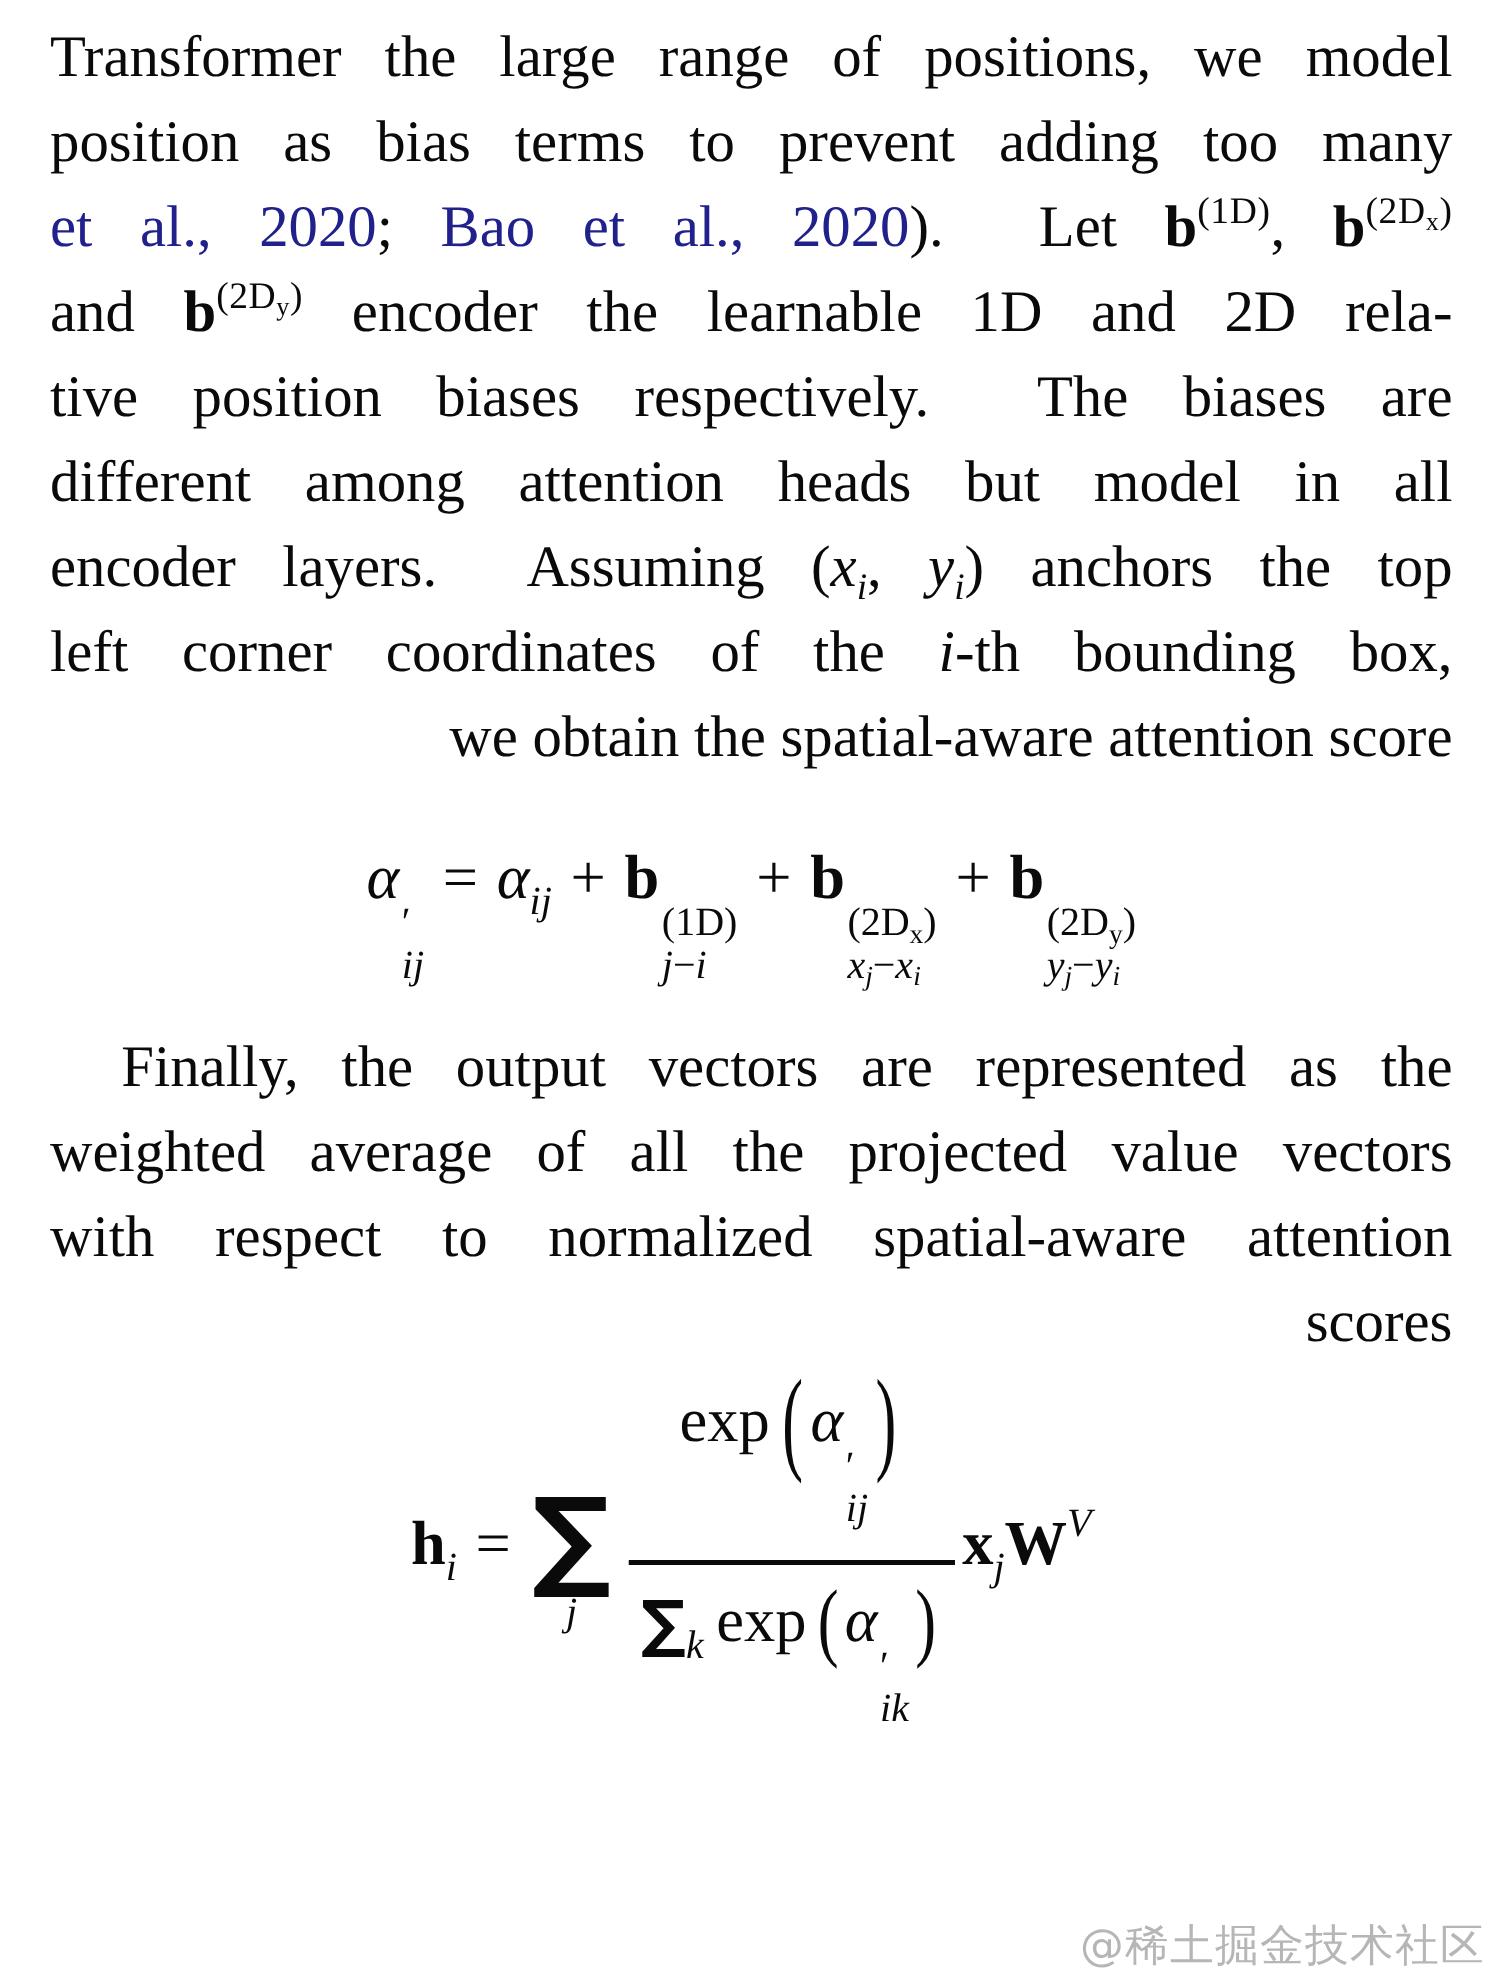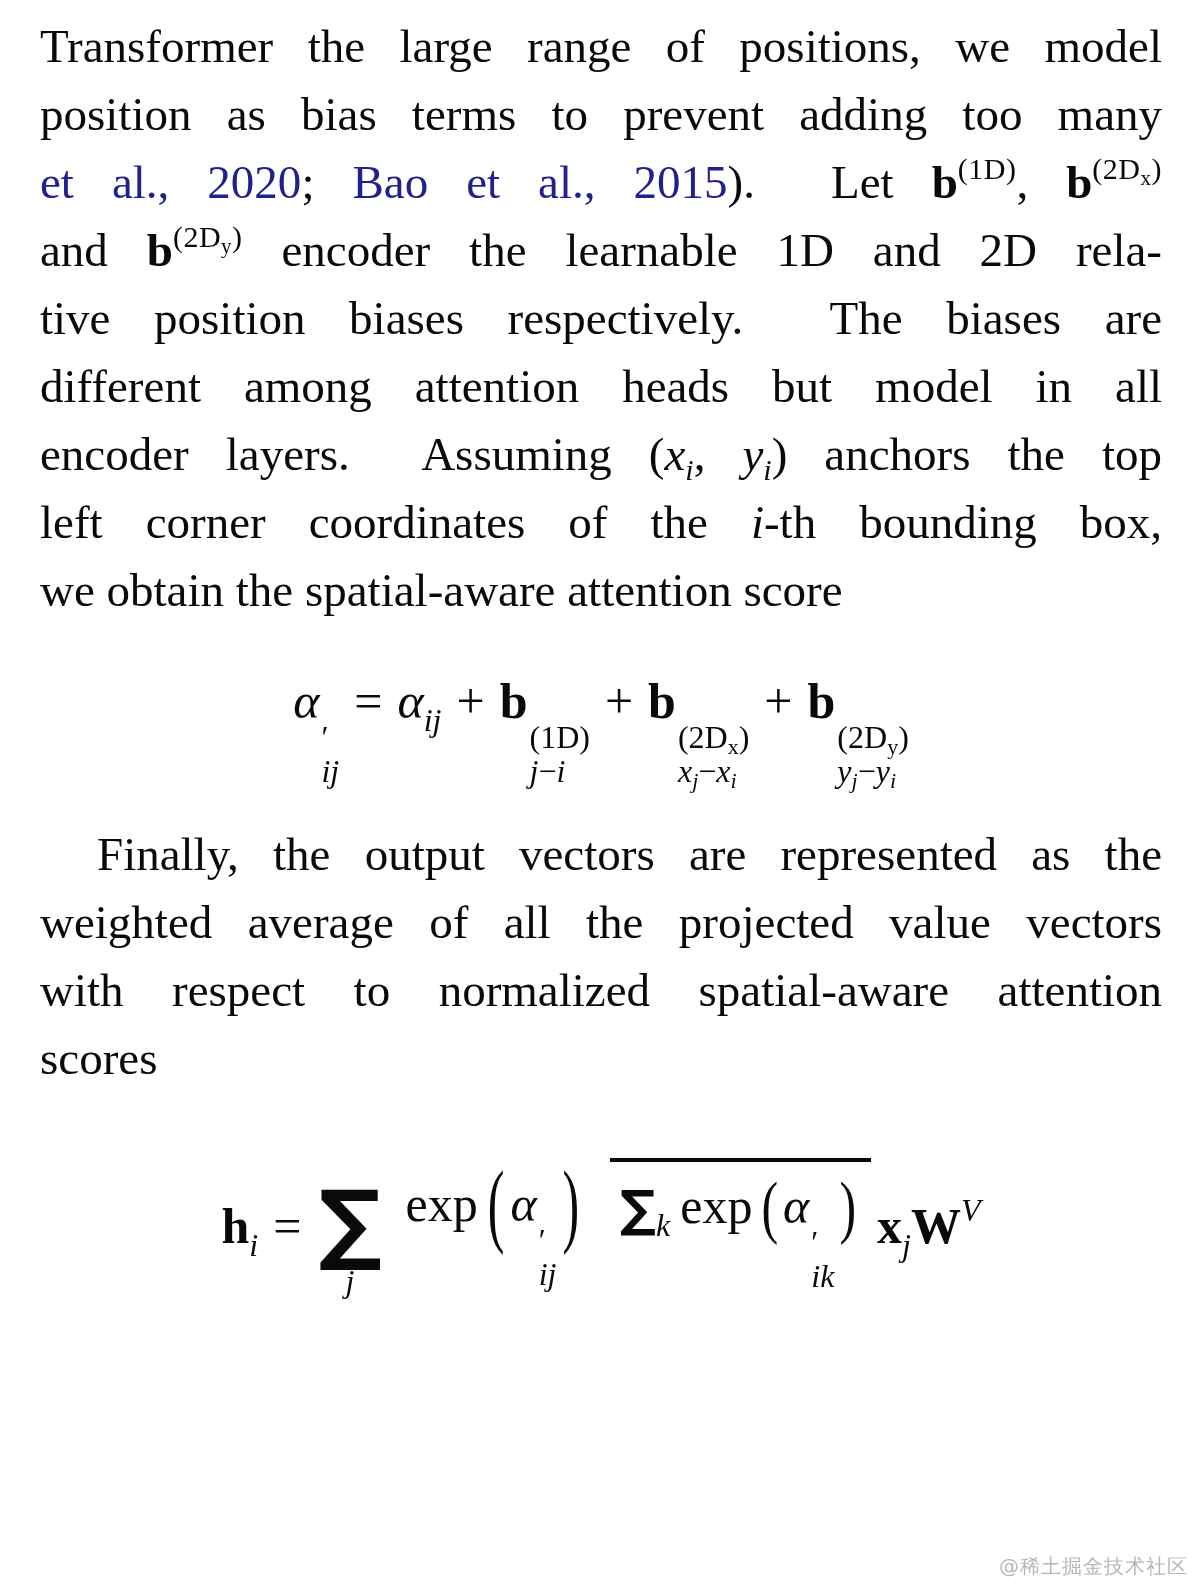--- a/index.html
+++ b/index.html
@@ -27,20 +27,21 @@
   
   .jline {
     height: 68px;
     white-space: nowrap;
     text-align: justify;
     text-align-last: justify;
   }
   .pline {  
     height: 68px;
     white-space: nowrap;
+    text-align: right;
   }
   .indent { padding-left: 57px; }
   a.cite { color: var(--link); text-decoration: none; cursor: pointer; }
   i { font-style: italic; }
   b, .mb { font-weight: bold; font-style: normal; }
   .gk { font-style: italic; }
 
   
   .tsup { font-size: 30px; line-height: 0; position: relative; top: -19px; letter-spacing: 0.5px; }
   .tsub { font-size: 30px; line-height: 0; position: relative; top: 10px; }
@@ -59,49 +60,49 @@
     vertical-align: -30px; font-size: 32px; line-height: 34px; margin-left: 2px;
   }
   .srow { display: block; height: 34px; white-space: nowrap; }
   .ssub { font-size: 22px; line-height: 0; position: relative; top: 6px; }
   .sumwrap { display: inline-flex; flex-direction: column; align-items: center;
     vertical-align: middle; position: relative; top: 8px; margin: 0 8px 0 2px; }
   .sumglyph { font-family: "DejaVu Sans", "Liberation Sans", sans-serif; font-weight: bold; }
   .sumglyph.big { font-size: 88px; line-height: 82px; }
   .sumglyph.small { font-size: 50px; line-height: 0; position: relative; top: 3px; font-weight: bold; }
   .sumunder { font-size: 32px; line-height: 34px; font-style: italic; }
-  .frac { display: inline-flex; flex-direction: row; vertical-align: middle;
+  .frac { display: inline-flex; flex-direction: column; vertical-align: middle;
     position: relative; top: -2px; margin: 0 6px; gap: 15px; }
   .num, .den { display: block; text-align: center; white-space: nowrap; line-height: 64px; }
   .num { padding: 14px 10px 10px; }
   .den { border-top: 4px solid var(--fg); padding: 12px 10px 2px; }
   .tallp  { display: inline-block; transform: scaleY(1.85); margin: 0 6px; }
   .tallp2 { display: inline-block; transform: scaleY(1.4); margin: 0 5px; }
   .rm { margin-right: 4px; }
 
   .watermark {
     position: absolute;
     right: 12px; bottom: 4px;
-    font-size: 20px;
+    font-size: 35px;
     color: var(--wm);
     font-family: "DejaVu Sans", "Liberation Sans", sans-serif;
     letter-spacing: 1px;
     margin-top: 24px;
   }
 </style>
 </head>
 <body>
 
 <div class="textcol">
 
   <div class="jline"><span>Transformer the large range of positions, we model</span></div>
   <div class="jline"><span>position as bias terms to prevent adding too many</span></div>
 
 
-  <div class="jline"><a class="cite">et al., 2020</a><span>; </span><a class="cite">Bao et al., 2015</a><span>).&nbsp; Let </span><span><b>b</b><span class="tsup">(1D)</span></span><span>, </span><span><b>b</b><span class="tsup"><span>(2D</span><span class="tsx">x</span><span>)</span></span></span></div>
+  <div class="jline"><a class="cite">et al., 2020</a><span>; </span><a class="cite">Bao et al., 2020</a><span>).&nbsp; Let </span><span><b>b</b><span class="tsup">(1D)</span></span><span>, </span><span><b>b</b><span class="tsup"><span>(2D</span><span class="tsx">x</span><span>)</span></span></span></div>
 
   <div class="jline"><span>and </span><span><b>b</b><span class="tsup"><span>(2D</span><span class="tsx">y</span><span>)</span></span></span><span> encoder the learnable 1D and 2D rela-</span></div>
 
   <div class="jline"><span>tive position biases respectively.&nbsp; The biases are</span></div>
   <div class="jline"><span>different among attention heads but model in all</span></div>
 
   <div class="jline"><span>encoder layers.&nbsp; Assuming </span><span><span>(</span><i>x</i><span class="tsub"><i>i</i></span><span>, </span><i>y</i><span class="tsub"><i>i</i></span><span>)</span></span><span> anchors the top</span></div>
 
   <div class="jline"><span>left corner coordinates of the </span><i>i</i><span>-th bounding box,</span></div>
 

